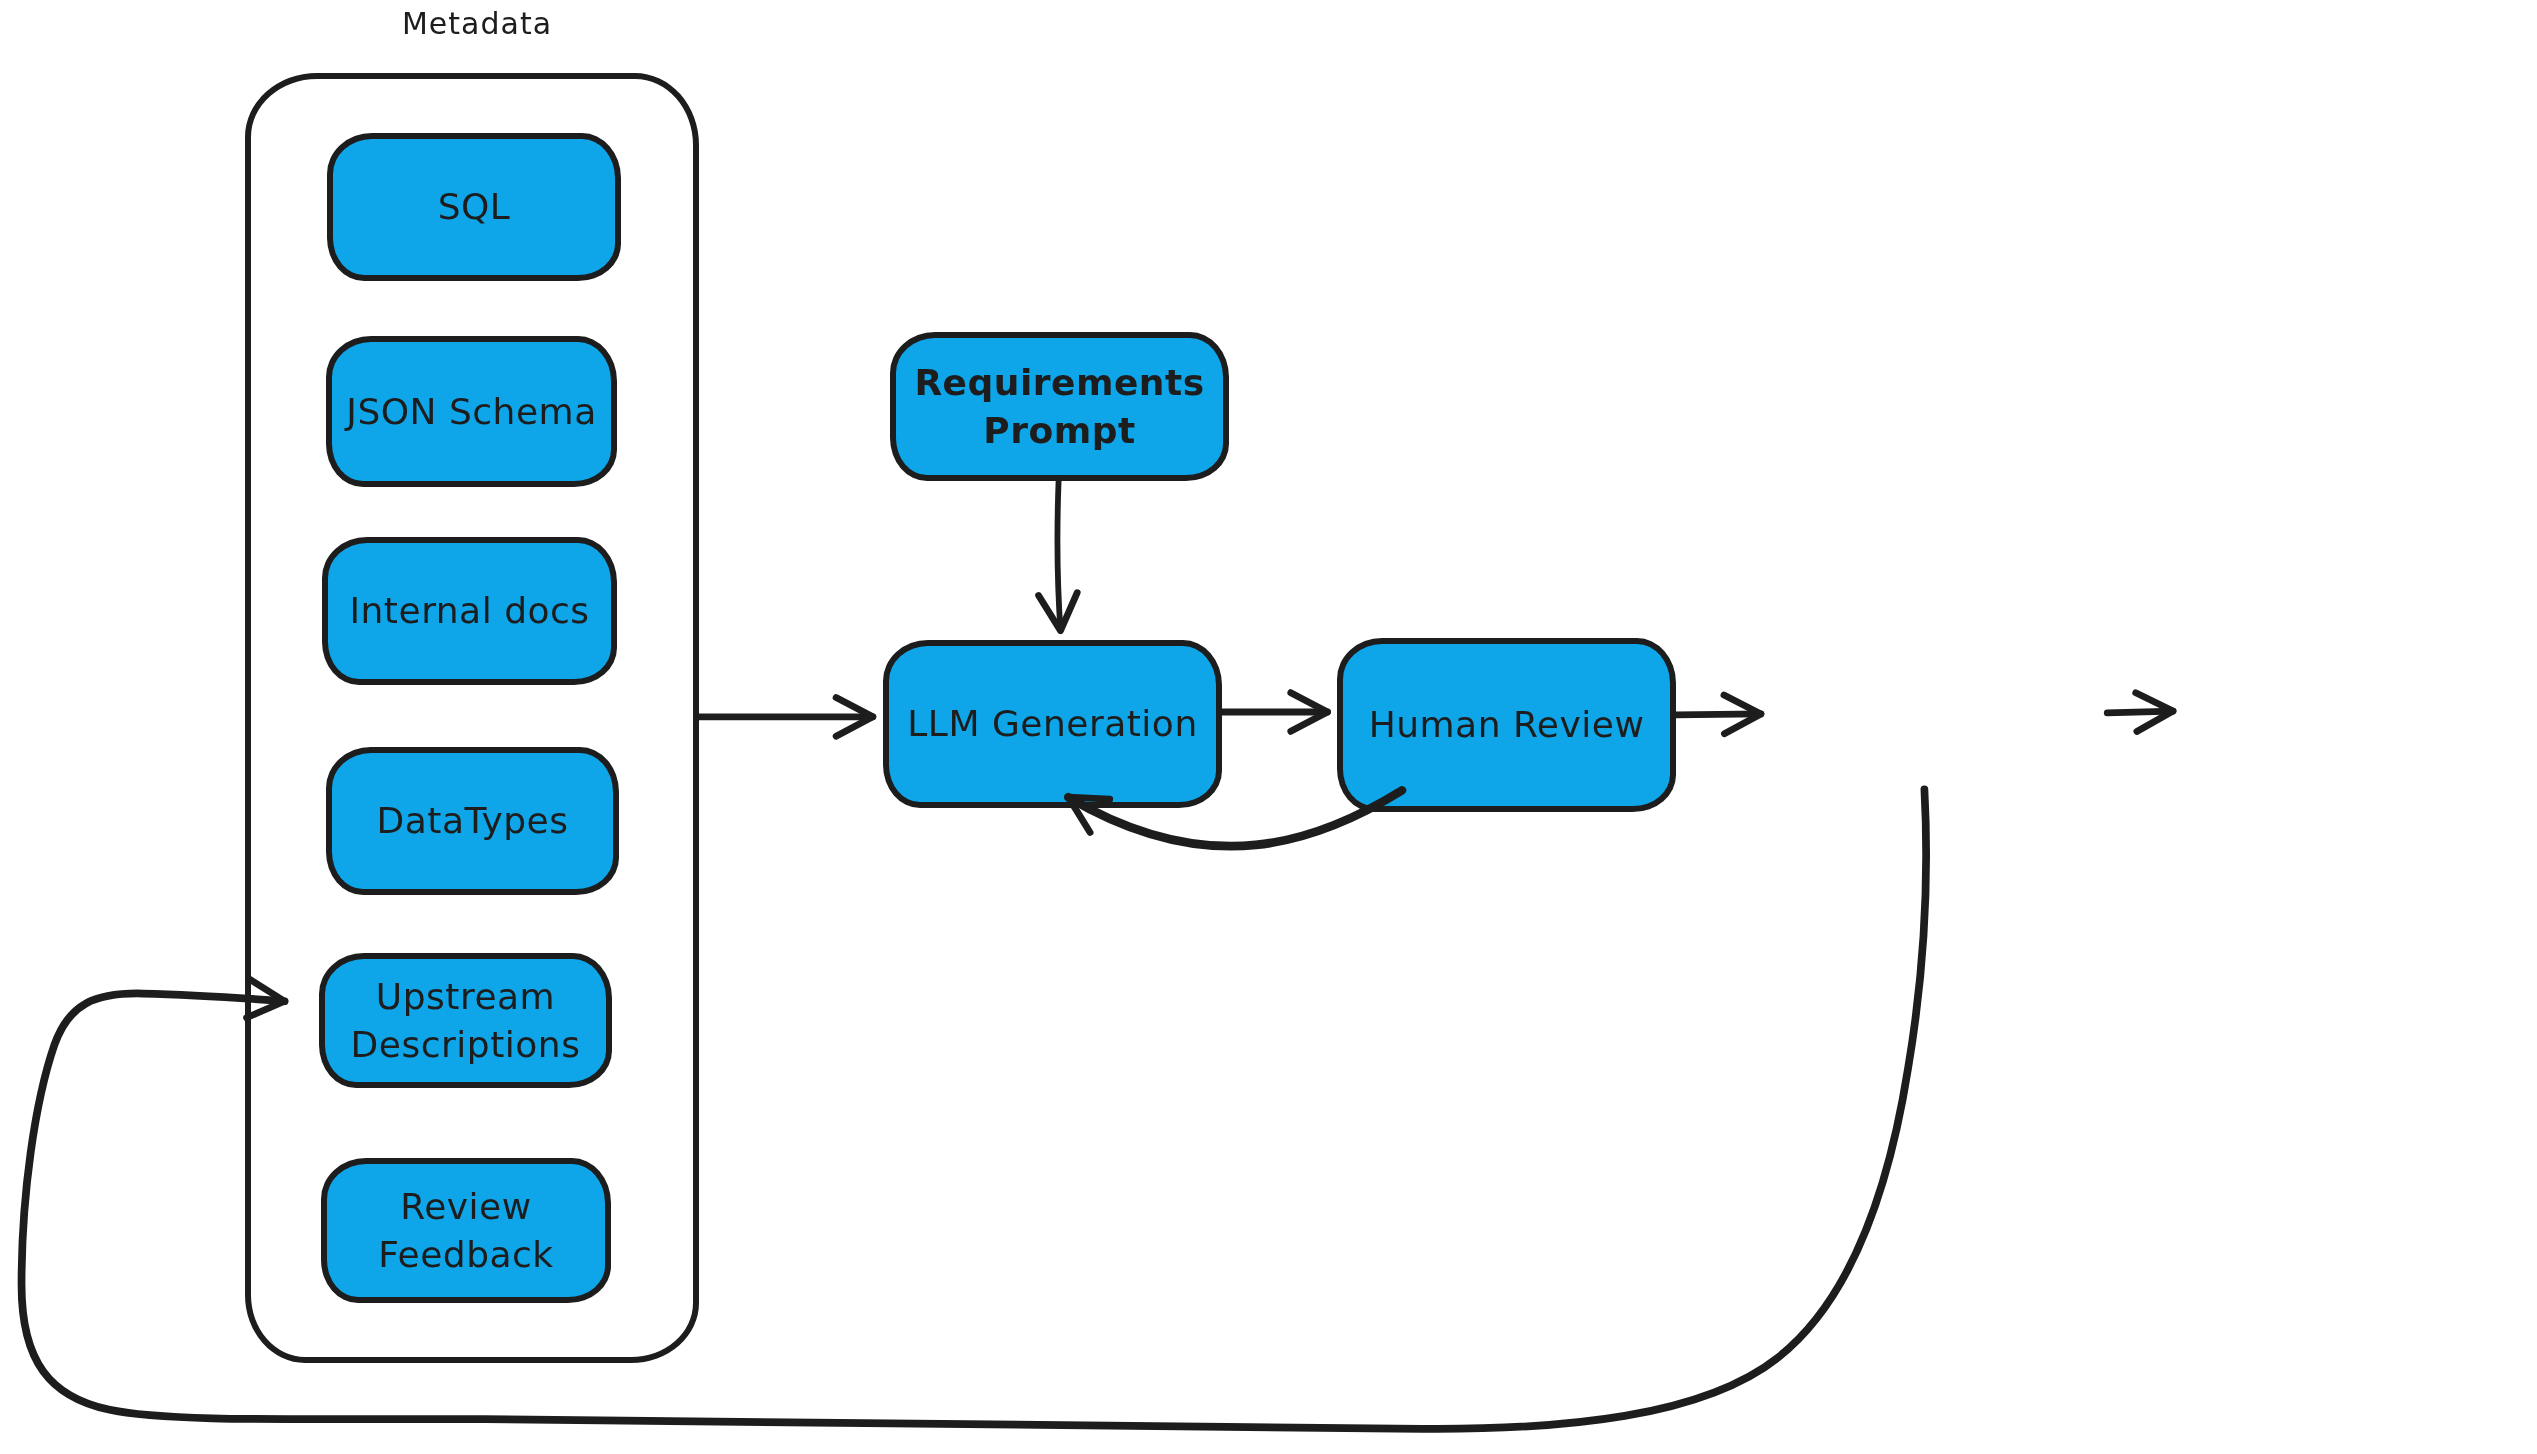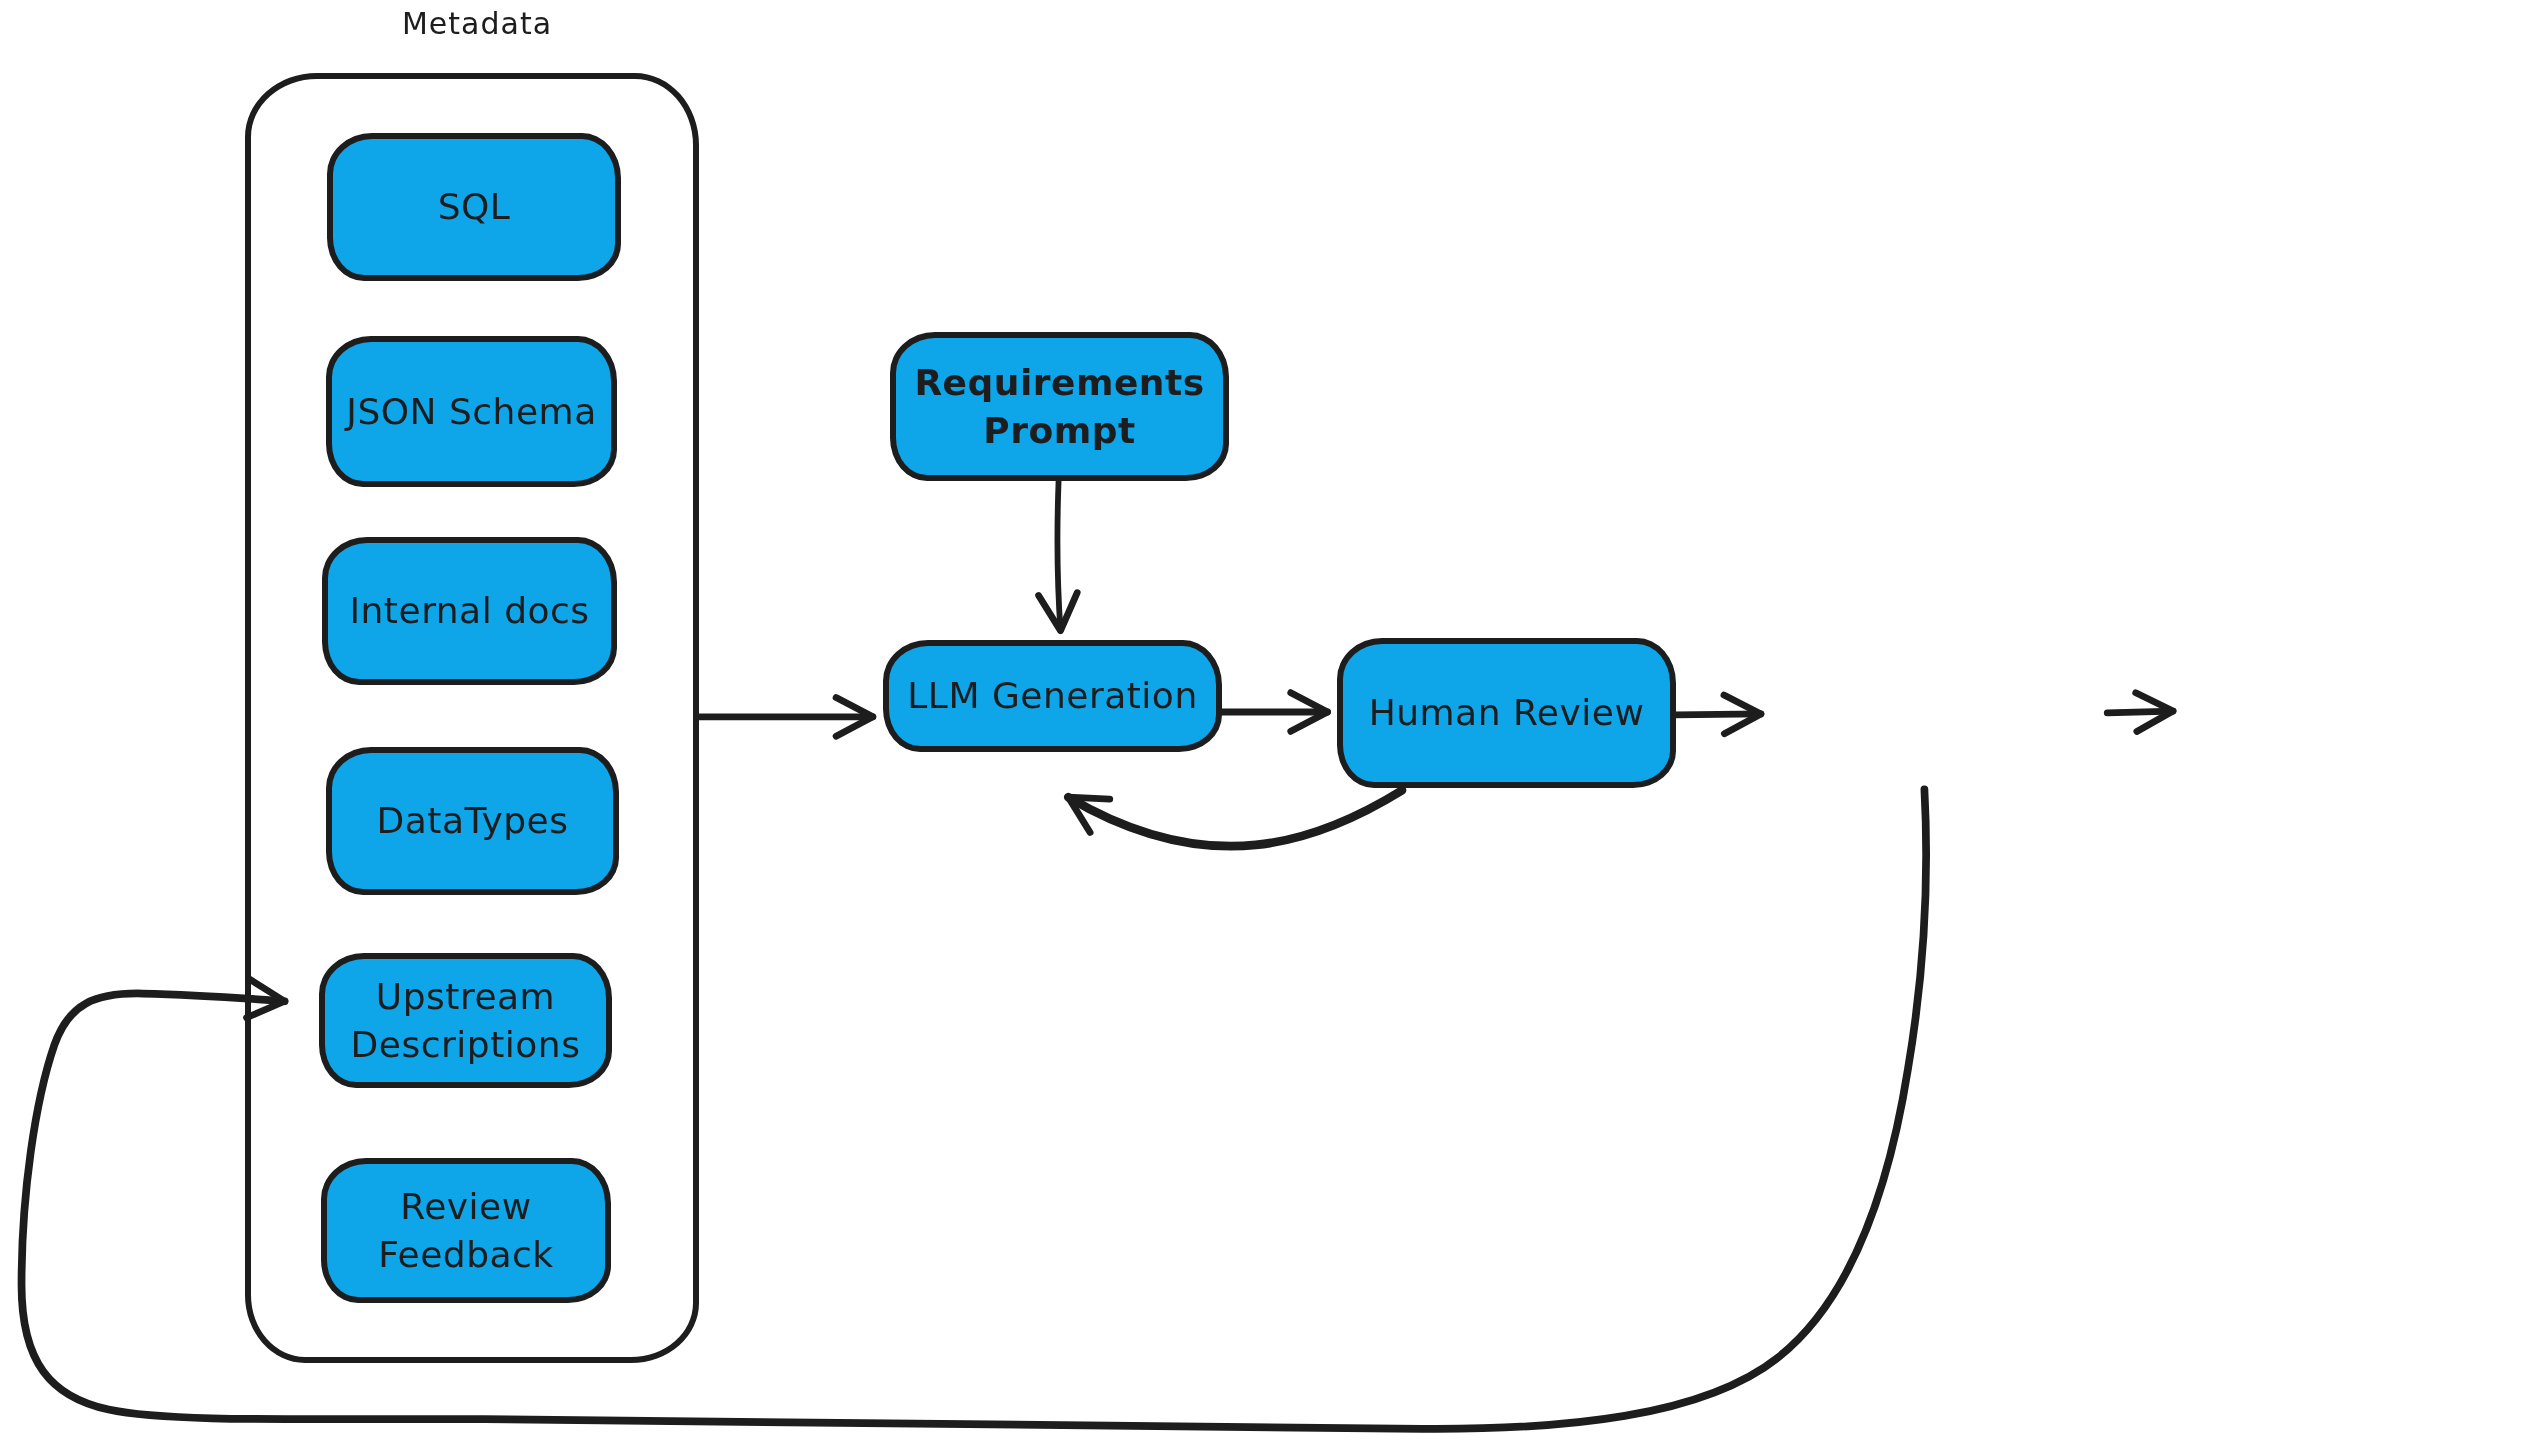--- a/index.html
+++ b/index.html
@@ -89,25 +89,25 @@
   </div>
 
   <div class="box" style="left:321px; top:1158px; width:290px; height:145px;">
     <span class="lbl">Review Feedback</span>
   </div>
 
   <div class="box" style="left:890px; top:332px; width:339px; height:149px;font-weight:bold;">
     <span class="lbl">Requirements Prompt</span>
   </div>
 
-  <div class="box" style="left:883px; top:640px; width:339px; height:112px;">
+  <div class="box" style="left:883px; top:640px; width:339px; height:168px;">
     <span class="lbl">LLM Generation</span>
   </div>
 
-  <div class="box" style="left:1337px; top:638px; width:339px; height:150px;">
+  <div class="box" style="left:1337px; top:638px; width:339px; height:174px;">
     <span class="lbl">Human Review</span>
   </div>
 
 
 
   <svg class="edges" width="2538" height="1454" viewBox="0 0 2623 1503">
     <defs>
       <marker id="arrow" markerUnits="userSpaceOnUse" markerWidth="64" markerHeight="64" refX="52" refY="30" orient="auto">
         <path d="M 14 10 L 52 30 L 14 50" fill="none" stroke="#1d1d1d" stroke-width="7" stroke-linecap="round" stroke-linejoin="round"></path>
       </marker>

